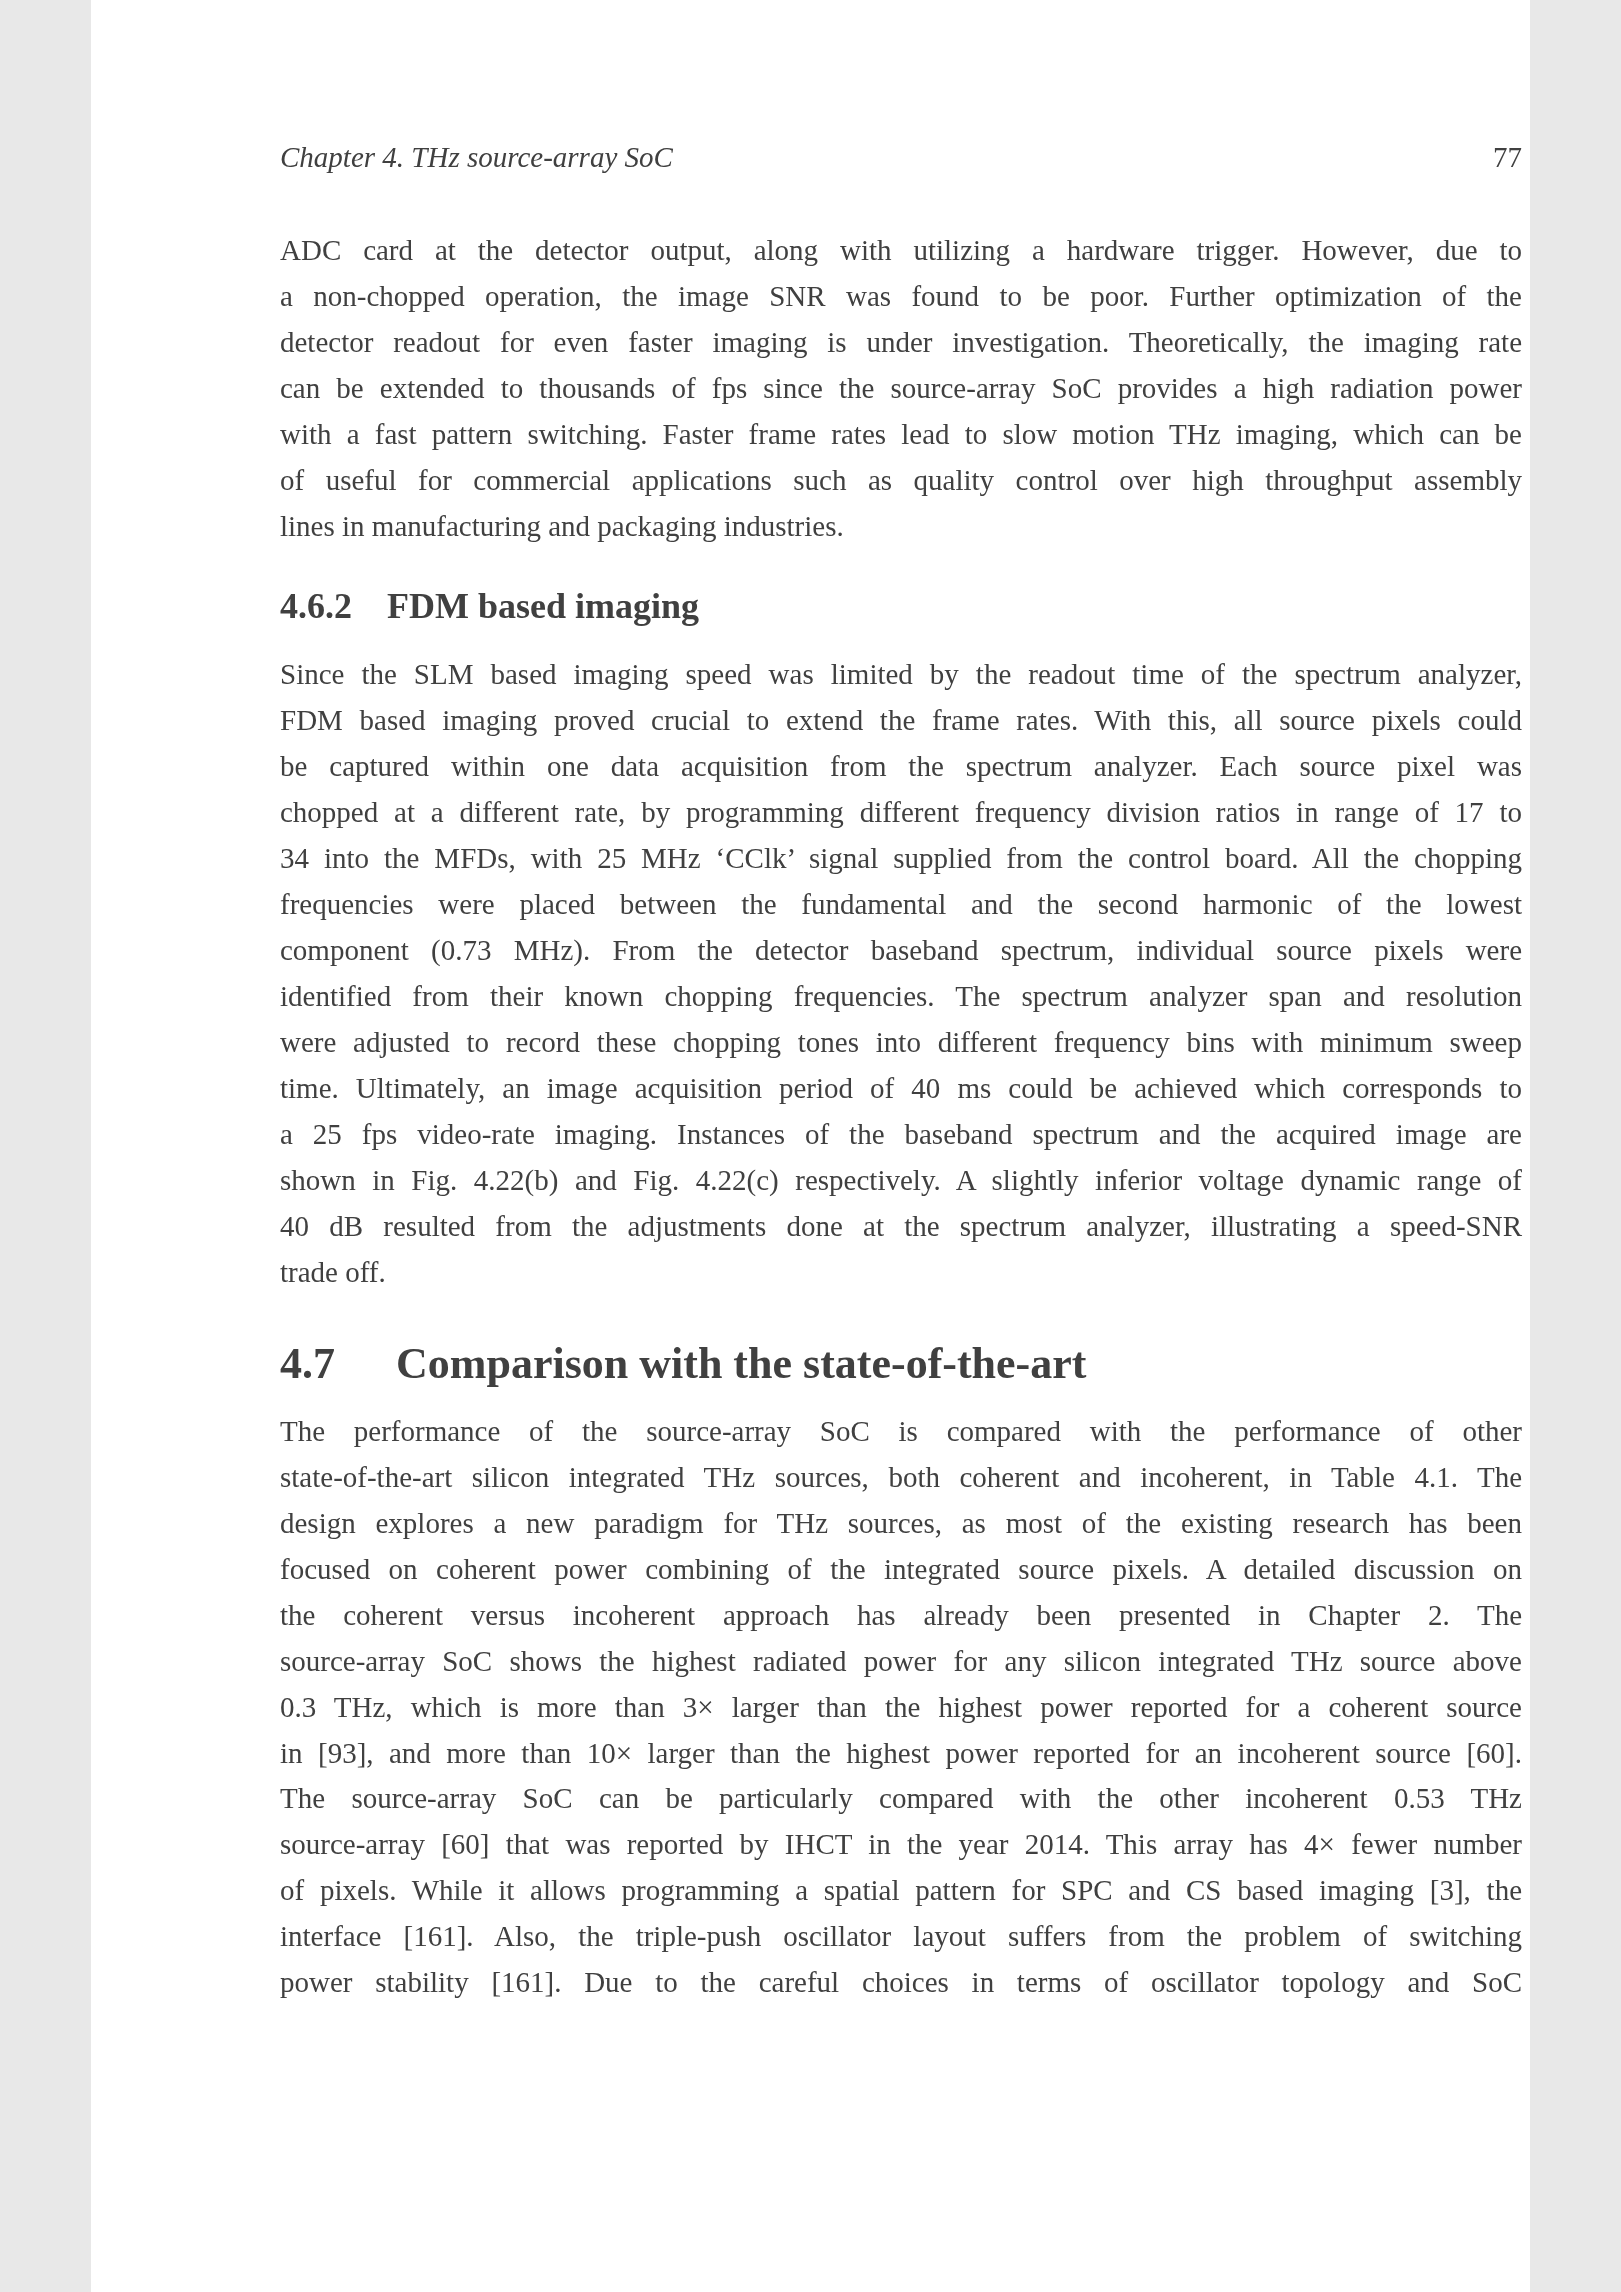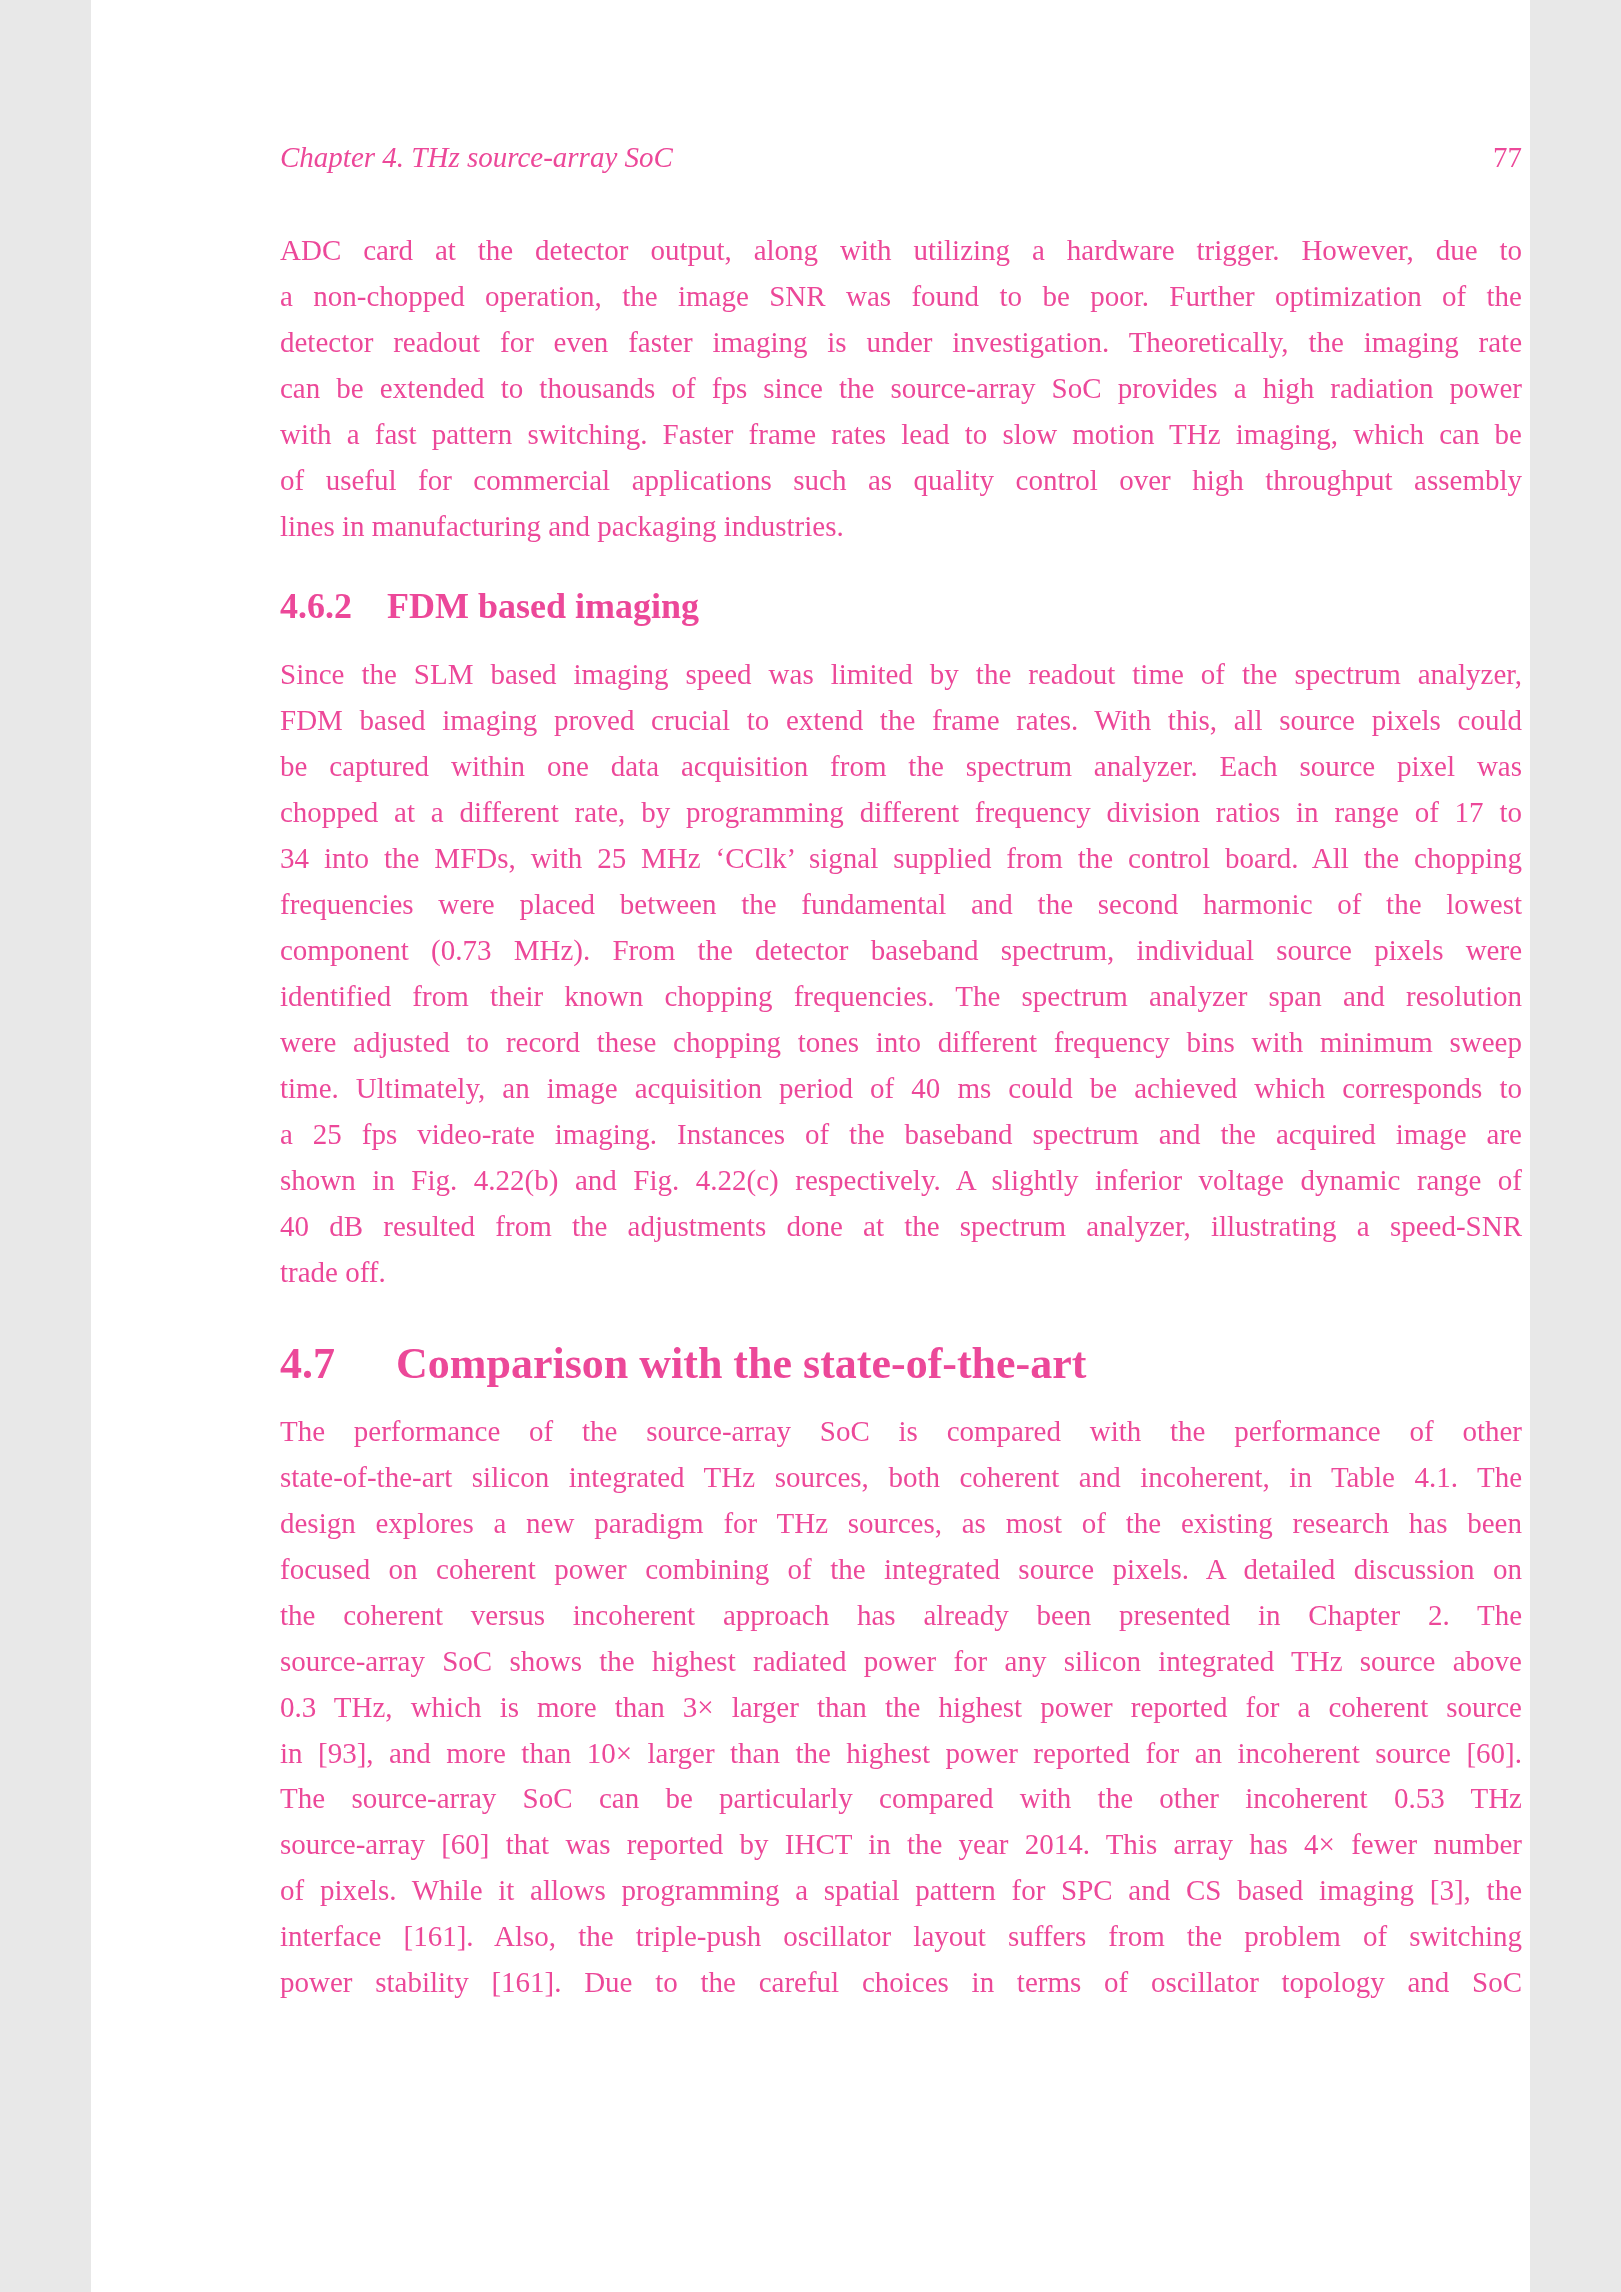--- a/index.html
+++ b/index.html
@@ -3,21 +3,21 @@
 <meta charset="utf-8">
 <style>
   html, body { margin: 0; padding: 0; background: #e8e8e8; }
   .page {
     position: relative;
     width: 1439px;
     height: 2293px;
     margin: 0 auto;
     background: #ffffff;
     font-family: "Liberation Serif", "DejaVu Serif", serif;
-    color: #ec4899;
+    color: #404040;
     overflow: hidden;
   }
   .running-header {
     position: absolute;
     left: 189px;
     width: 1242px;
     top: 140px;
     height: 35px;
     line-height: 35px;
     font-size: 29px;

